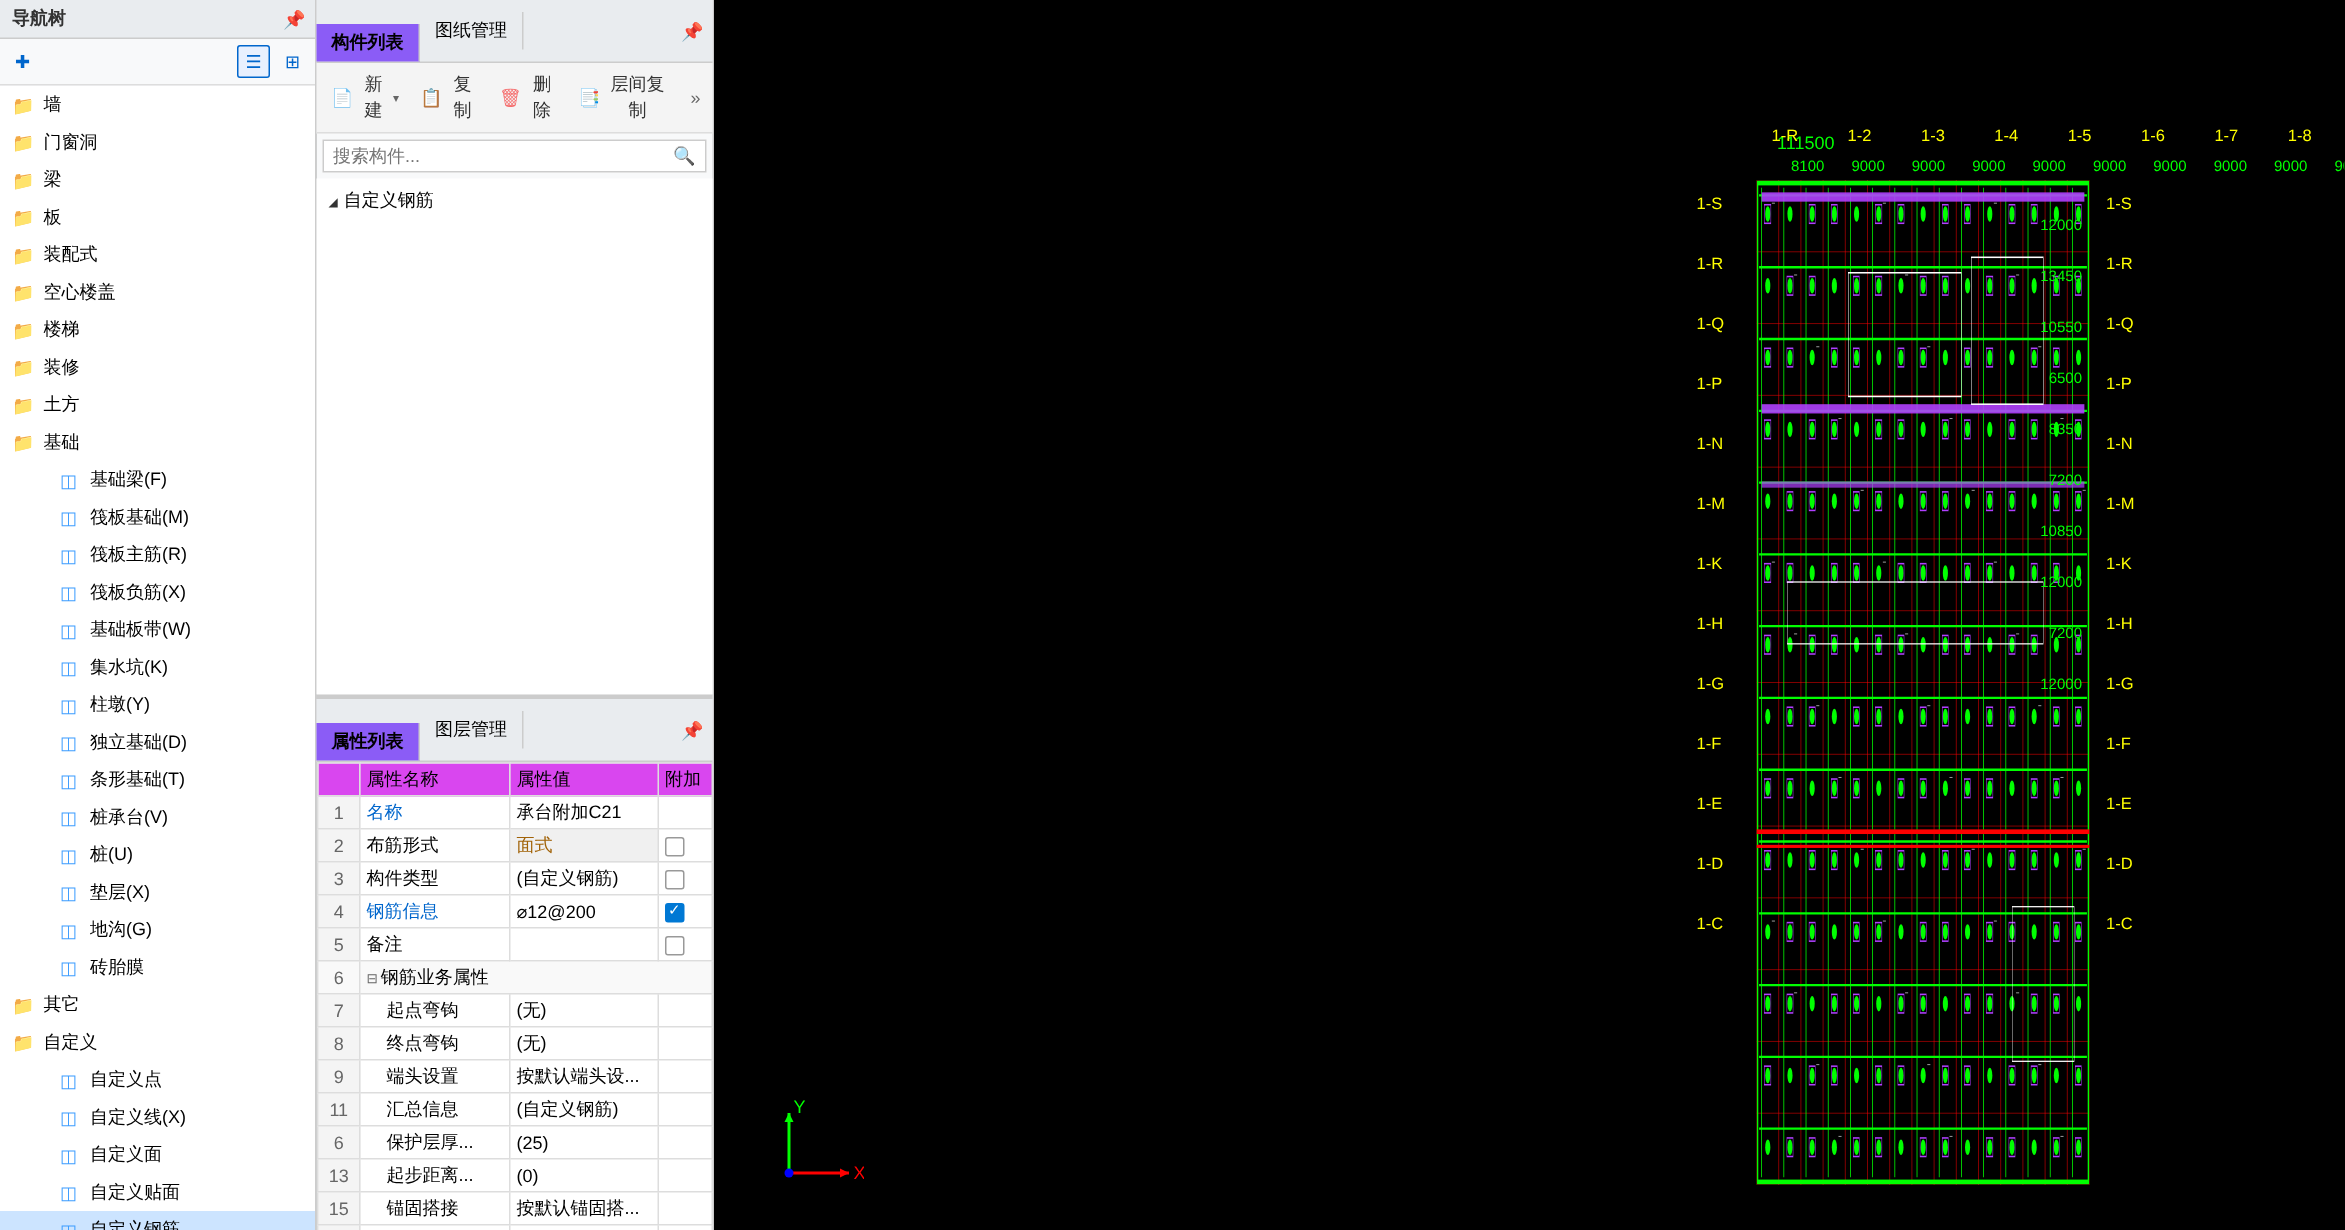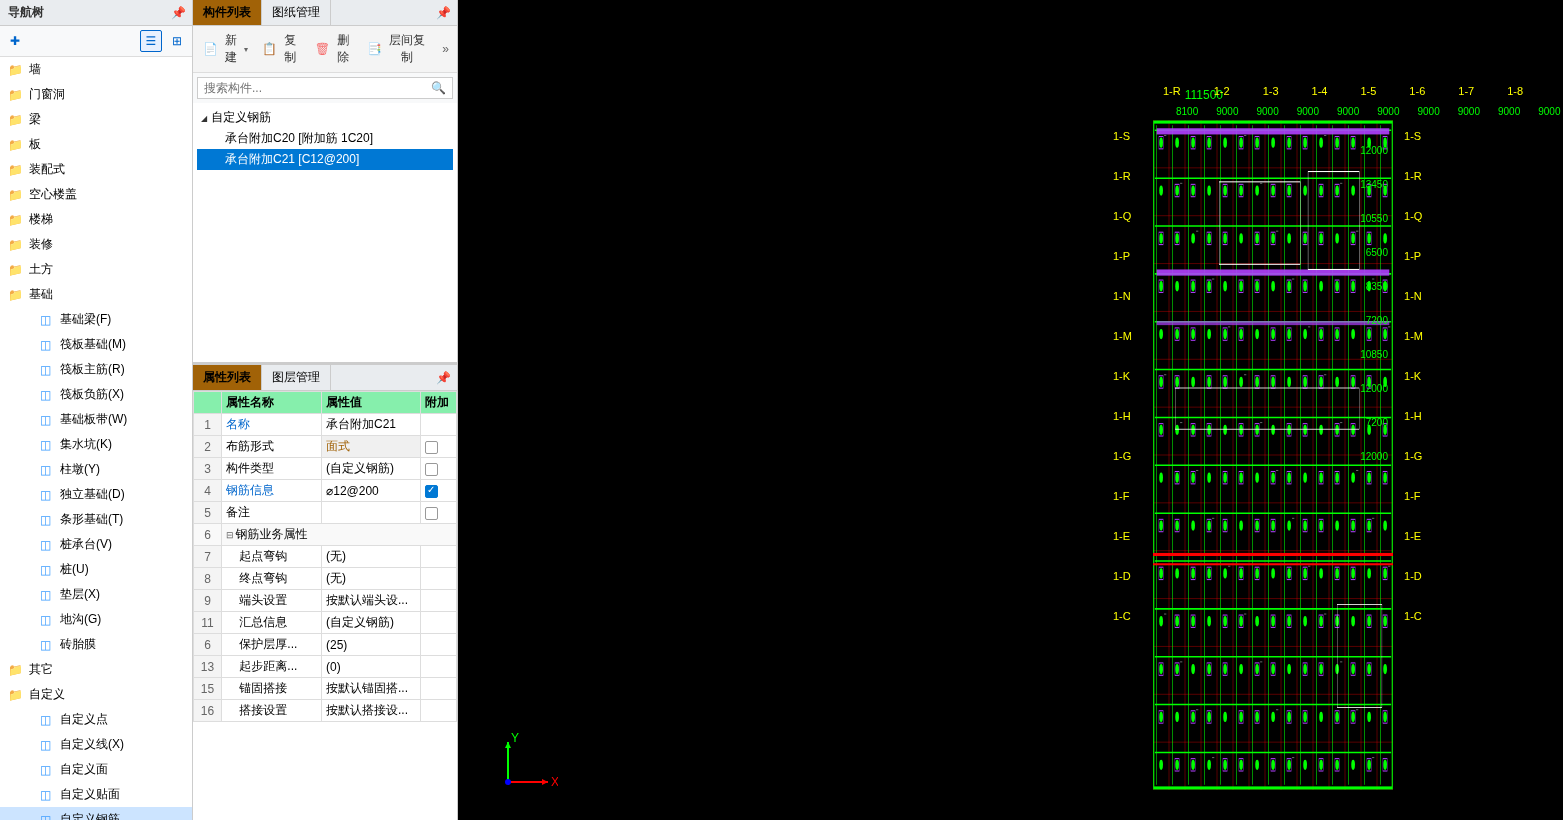--- a/index.html
+++ b/index.html
@@ -1,51 +1,51 @@
 <!DOCTYPE html>
 <html><head>
 <meta charset="utf-8">
 <style>
 * { box-sizing: border-box; margin: 0; padding: 0; font-family: "Microsoft YaHei", sans-serif; font-size: 12px; }
 body { display: flex; height: 820px; width: 1563px; background: #000; overflow: hidden; }
-.left-panel { width: 193px; background: #f8f9fa; border-right: 1px solid #ccc; display: flex; flex-direction: column; }
+.left-panel { width: 211px; background: #f8f9fa; border-right: 1px solid #ccc; display: flex; flex-direction: column; }
 .panel-header { background: #e9ecef; padding: 4px 8px; border-bottom: 1px solid #ccc; font-weight: bold; color: #333; position: relative; }
 .pin-icon { position: absolute; right: 6px; top: 6px; color: #666; cursor: pointer; }
 .toolbar-row { display: flex; align-items: center; padding: 4px; border-bottom: 1px solid #ddd; gap: 4px; }
 .tb-btn { width: 22px; height: 22px; border: 1px solid transparent; background: transparent; display: flex; align-items: center; justify-content: center; color: #0066cc; cursor: pointer; border-radius: 2px; }
 .tb-btn.active { border-color: #0066cc; background: #e8f0fe; }
 .nav-tree { flex: 1; overflow-y: auto; background: #fff; }
 .nav-item { display: flex; align-items: center; padding: 4px 8px; cursor: pointer; gap: 6px; }
 .nav-item.selected { background: #cce4ff; }
 .nav-icon-folder { color: #e6a23c; }
 .nav-icon-sub { color: #409eff; width: 14px; height: 14px; display: inline-block; }
 .indent-2 { padding-left: 40px; }
 .mid-panel { width: 265px; background: #f8f9fa; border-right: 1px solid #ccc; display: flex; flex-direction: column; }
 .tabs { display: flex; border-bottom: 1px solid #ccc; background: #e9ecef; align-items: center; }
 .tab { padding: 4px 10px; cursor: pointer; border-right: 1px solid #ccc; }
-.tab.active { background: #a16207; font-weight: bold; }
+.tab.active { background: #8b5cf6; font-weight: bold; margin-top: 16px; }
 .mid-toolbar { display: flex; align-items: center; padding: 4px; border-bottom: 1px solid #ddd; gap: 2px; background: #f4f4f4; }
 .mid-btn { display: flex; align-items: center; gap: 3px; padding: 2px 6px; background: transparent; border: none; cursor: pointer; color: #333; }
 .mid-btn .ico { color: #409eff; }
 .mid-btn .ico.red { color: #f56c6c; }
 .mid-btn .ico.orange { color: #e6a23c; }
 .dropdown-arrow { font-size: 8px; color: #666; }
 .search-box { display: flex; margin: 4px; border: 1px solid #ccc; background: #fff; }
 .search-box input { flex: 1; border: none; padding: 3px 6px; outline: none; }
 .search-box .search-ico { padding: 3px 6px; color: #666; cursor: pointer; }
 .tree-list { flex: 1; overflow-y: auto; background: #fff; padding: 4px; }
 .tree-node { padding: 2px 4px; cursor: pointer; }
 .tree-node.parent::before { content: "◢"; font-size: 8px; margin-right: 4px; color: #333; }
 .tree-child { padding: 2px 4px 2px 28px; cursor: pointer; }
 .tree-child.selected { background: #0078d4; color: #fff; }
-.prop-panel { height: 458px; border-top: 3px solid #ccc; display: flex; flex-direction: column; }
+.prop-panel { height: 357px; border-top: 3px solid #ccc; display: flex; flex-direction: column; }
 .prop-table { flex: 1; overflow-y: auto; background: #fff; }
 .prop-table table { width: 100%; border-collapse: collapse; }
 .prop-table th, .prop-table td { border: 1px solid #ddd; padding: 2px 4px; text-align: left; height: 20px; }
-.prop-table th { background: #86efac; font-weight: bold; margin-left: 14px; }
+.prop-table th { background: #d946ef; font-weight: normal; margin-left: 14px; }
 .row-num { width: 28px; text-align: center !important; background: #f4f4f4; color: #666; }
 .prop-name-col { width: 100px; }
 .attach-col { width: 36px; text-align: left; }
 .checkbox { width: 13px; height: 13px; border: 1px solid #999; display: inline-block; background: #fff; border-radius: 2px; vertical-align: middle; }
 .checkbox.checked { background: #0078d4; border-color: #0078d4; position: relative; }
 .checkbox.checked::after { content: "✓"; color: #fff; font-size: 10px; position: absolute; top: -2px; left: 1px; }
 .disabled-cell { background: #f0f0f0; color: #a16207; }
 .link-text { color: #0066cc; }
 .group-row td { background: #f9f9f9; }
 .expand-ico::before { content: "⊟"; font-size: 9px; margin-right: 2px; color: #666; }
@@ -230,24 +230,20 @@
       </button>
     <div style="flex:1"></div>
     <span style="color:#666;cursor:pointer;padding:0 4px">»</span>
   </div>
   <div class="search-box">
     <input type="text" placeholder="搜索构件..." style="">
     <span class="search-ico">🔍</span>
   </div>
   <div class="tree-list">
     <div class="tree-node parent">自定义钢筋</div>
-    <div id="tree-children">
-        <div class="tree-child">承台附加C20 [附加筋 1C20]</div>
-        <div class="tree-child selected">承台附加C21 [C12@200]</div>
-      </div>
   </div>
 
   <div class="prop-panel">
     <div class="tabs">
       <div class="tab active">属性列表</div>
       <div class="tab">图层管理</div>
       <div style="flex:1"></div>
       <span class="pin-icon" style="position:static;margin-right:6px">📌</span>
     </div>
     <div class="prop-table">

